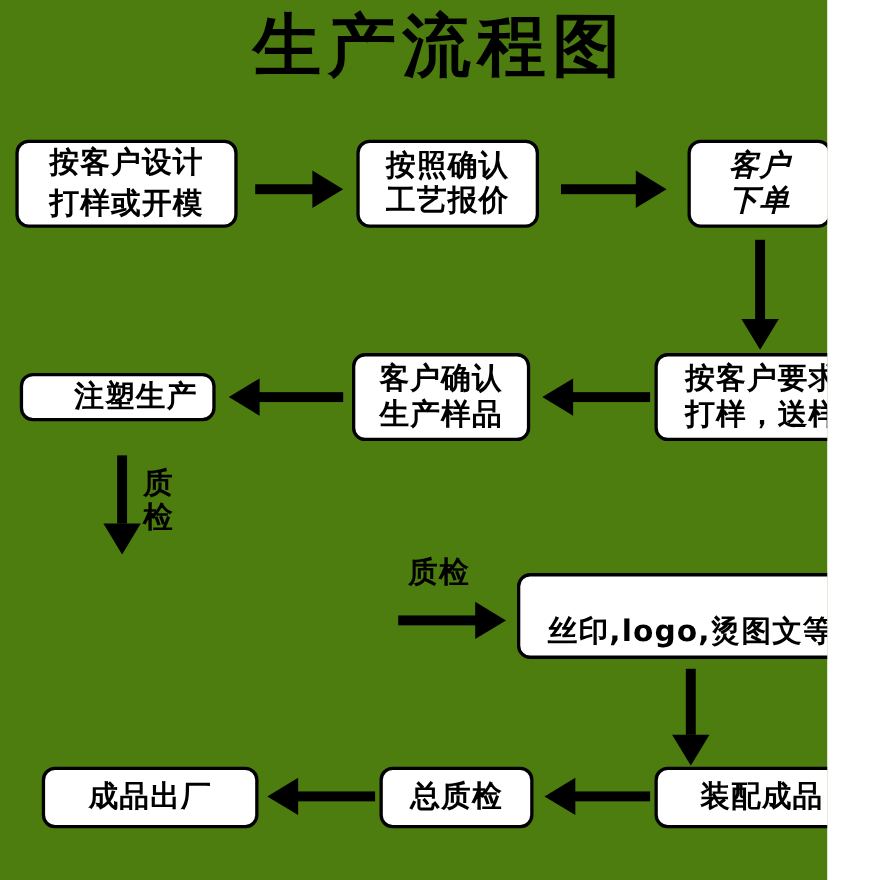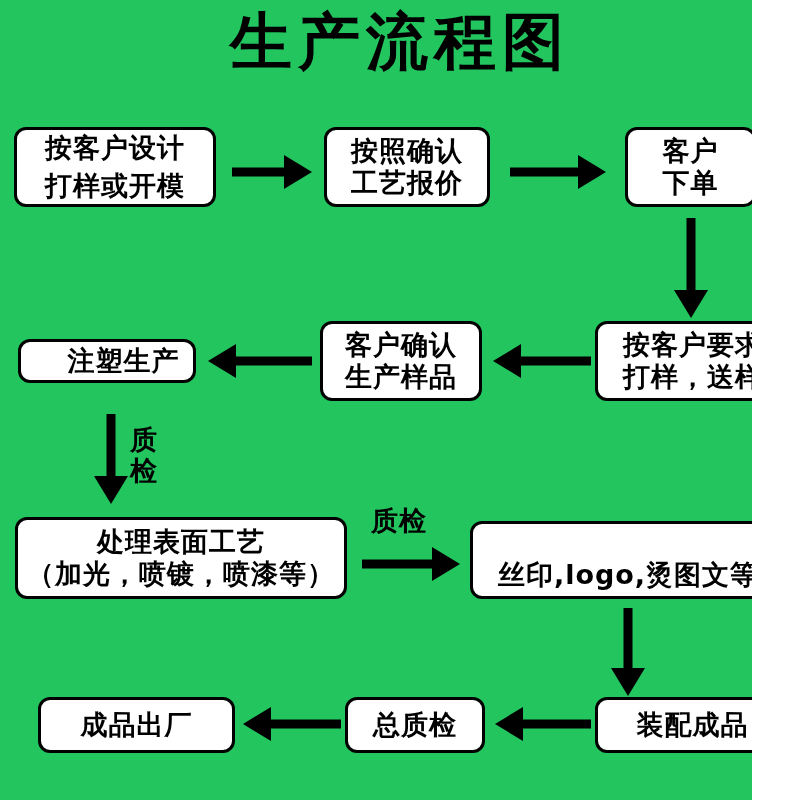--- a/index.html
+++ b/index.html
@@ -7,21 +7,21 @@
     padding: 0;
     background: #ffffff;
   }
   body {
     font-family: "DejaVu Serif", "Liberation Serif", serif;
   }
   #canvas {
     position: relative;
     width: 752px;
     height: 800px;
-    background: #22c55e;
+    background: #4d7c0f;
     overflow: hidden;
   }
   .title {
     position: absolute;
     left: 0;
     top: 8px;
     width: 800px;
     text-align: center;
     font-size: 62px;
     font-weight: bold;
@@ -116,21 +116,21 @@
   <div class="node" style="left:324px; top:127px; width:166px; height:80px;">
     <span class="ln">按照确认</span>
     <span class="ln">工艺报价</span>
   </div>
 
   <div class="arrow right" style="left:510px; top:155px; width:96px; height:34px;">
     <span class="shaft" style="width:70px;"></span>
     <span class="head"></span>
   </div>
 
-  <div class="node" style="left:625px; top:127px; width:131px; height:80px;">
+  <div class="node" style="left:625px; top:127px; width:131px; height:80px;font-style:italic;">
     <span class="ln">客户</span>
     <span class="ln">下单</span>
   </div>
 
   <div class="arrow down" style="left:674px; top:218px; width:34px; height:100px;">
     <span class="shaft" style="height:72px;"></span>
     <span class="head"></span>
   </div>
 
   <div class="node" style="left:595px; top:321px; width:196px; height:80px;">
@@ -156,24 +156,20 @@
   <div class="node" style="left:18px; top:339px; width:178px; height:44px;padding-left:37px;">
     <span class="ln">注塑生产</span>
   </div>
 
   <div class="arrow down" style="left:94px; top:414px; width:34px; height:90px;">
     <span class="shaft" style="height:62px;"></span>
     <span class="head"></span>
   </div>
   <div class="edge-label vertical" style="left:129px; top:424px;">质检</div>
 
-  <div class="node" style="left:15px; top:517px; width:332px; height:82px;">
-    <span class="ln">处理表面工艺</span>
-    <span class="ln">（加光，喷镀，喷漆等）</span>
-  </div>
 
   <div class="edge-label" style="left:371px; top:507px;">质检</div>
   <div class="arrow right" style="left:362px; top:547px; width:98px; height:34px;">
     <span class="shaft" style="width:72px;"></span>
     <span class="head"></span>
   </div>
 
   <div class="node sans" style="left:470px; top:521px; width:316px; height:78px;">
     <span class="ln">丝印,logo,烫图文等</span>
   </div>

